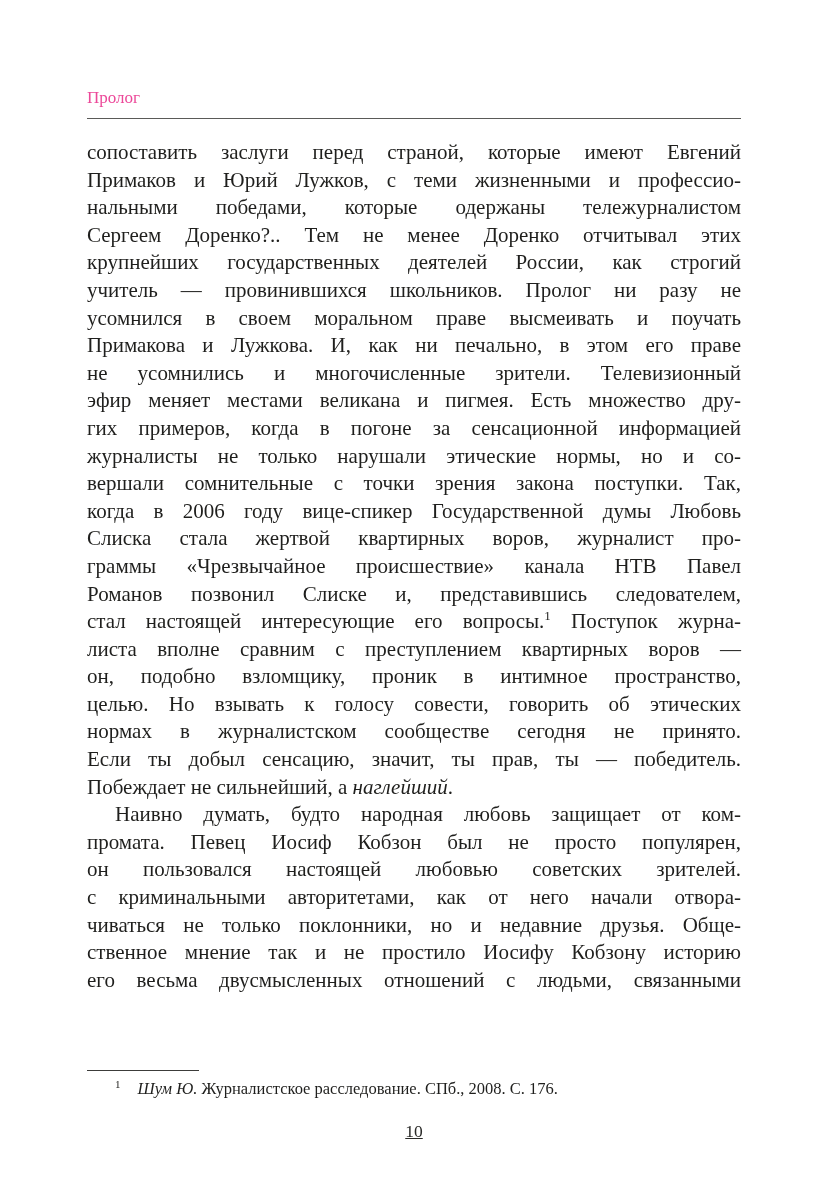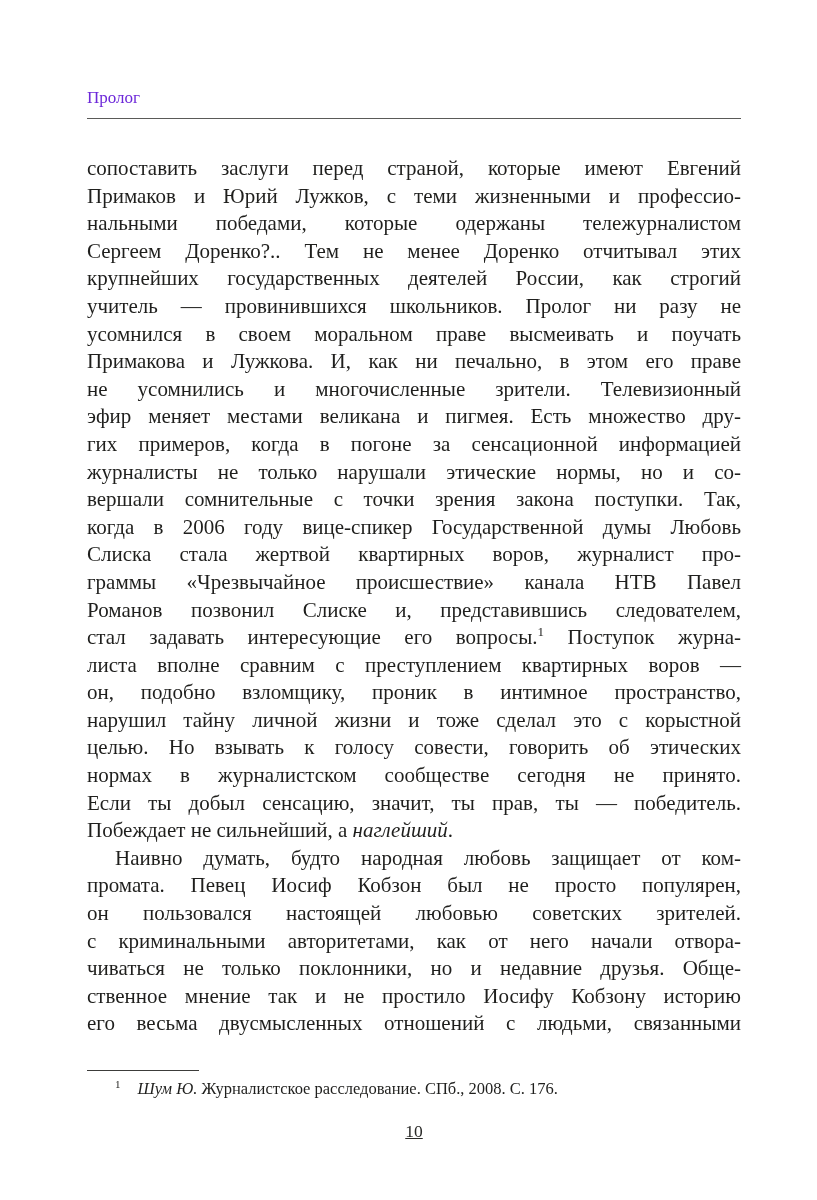--- a/index.html
+++ b/index.html
@@ -17,32 +17,31 @@
     color: #1f1f1d;
     overflow: hidden;
   }
   .running-head {
     position: absolute;
     top: 88px;
     left: 87px;
     right: 76px;
     font-size: 17px;
     line-height: 20px;
-    color: #6d28d9;
+    color: #ec4899;
     border-bottom: 1.5px solid #5a5a58;
     padding-bottom: 10px;
   }
   .body-text {
     position: absolute;
     top: 139px;
     left: 87px;
     right: 76px;
     font-size: 21px;
     line-height: 27.6px;
-    margin-top: 16px;
   }
   .line {
     text-align: justify;
     text-align-last: justify;
     height: 27.6px;
     white-space: normal;
   }
   .line.last {
     text-align-last: left;
     font-family: Liberation Serif, serif;
@@ -110,24 +109,23 @@
       <div class="line"><span>Примакова и Лужкова. И, как ни печально, в этом его праве</span></div>
       <div class="line"><span>не усомнились и многочисленные зрители. Телевизионный</span></div>
       <div class="line"><span>эфир меняет местами великана и пигмея. Есть множество дру-</span></div>
       <div class="line"><span>гих примеров, когда в погоне за сенсационной информацией</span></div>
       <div class="line"><span>журналисты не только нарушали этические нормы, но и со-</span></div>
       <div class="line"><span>вершали сомнительные с точки зрения закона поступки. Так,</span></div>
       <div class="line"><span>когда в 2006 году вице-спикер Государственной думы Любовь</span></div>
       <div class="line"><span>Слиска стала жертвой квартирных воров, журналист про-</span></div>
       <div class="line"><span>граммы «Чрезвычайное происшествие» канала НТВ Павел</span></div>
       <div class="line"><span>Романов позвонил Слиске и, представившись следователем,</span></div>
-      <div class="line"><span>стал задавать интересующие его вопросы.</span><span class="sup">1</span><span> Поступок журна-</span></div>
+      <div class="line"><span>стал настоящей интересующие его вопросы.</span><span class="sup">1</span><span> Поступок журна-</span></div>
       <div class="line"><span>листа вполне сравним с преступлением квартирных воров —</span></div>
       <div class="line"><span>он, подобно взломщику, проник в интимное пространство,</span></div>
-      <div class="line"><span>нарушил тайну личной жизни и тоже сделал это с корыстной</span></div>
       <div class="line"><span>целью. Но взывать к голосу совести, говорить об этических</span></div>
       <div class="line"><span>нормах в журналистском сообществе сегодня не принято.</span></div>
       <div class="line"><span>Если ты добыл сенсацию, значит, ты прав, ты — победитель.</span></div>
       <div class="line last"><span>Побеждает не сильнейший, а </span><span class="italic">наглейший</span><span>.</span></div>
       <div class="line indent"><span>Наивно думать, будто народная любовь защищает от ком-</span></div>
       <div class="line"><span>промата. Певец Иосиф Кобзон был не просто популярен,</span></div>
       <div class="line"><span>он пользовался настоящей любовью советских зрителей.</span></div>
       <div class="line"><span>с криминальными авторитетами, как от него начали отвора-</span></div>
       <div class="line"><span>чиваться не только поклонники, но и недавние друзья. Обще-</span></div>
       <div class="line"><span>ственное мнение так и не простило Иосифу Кобзону историю</span></div>

